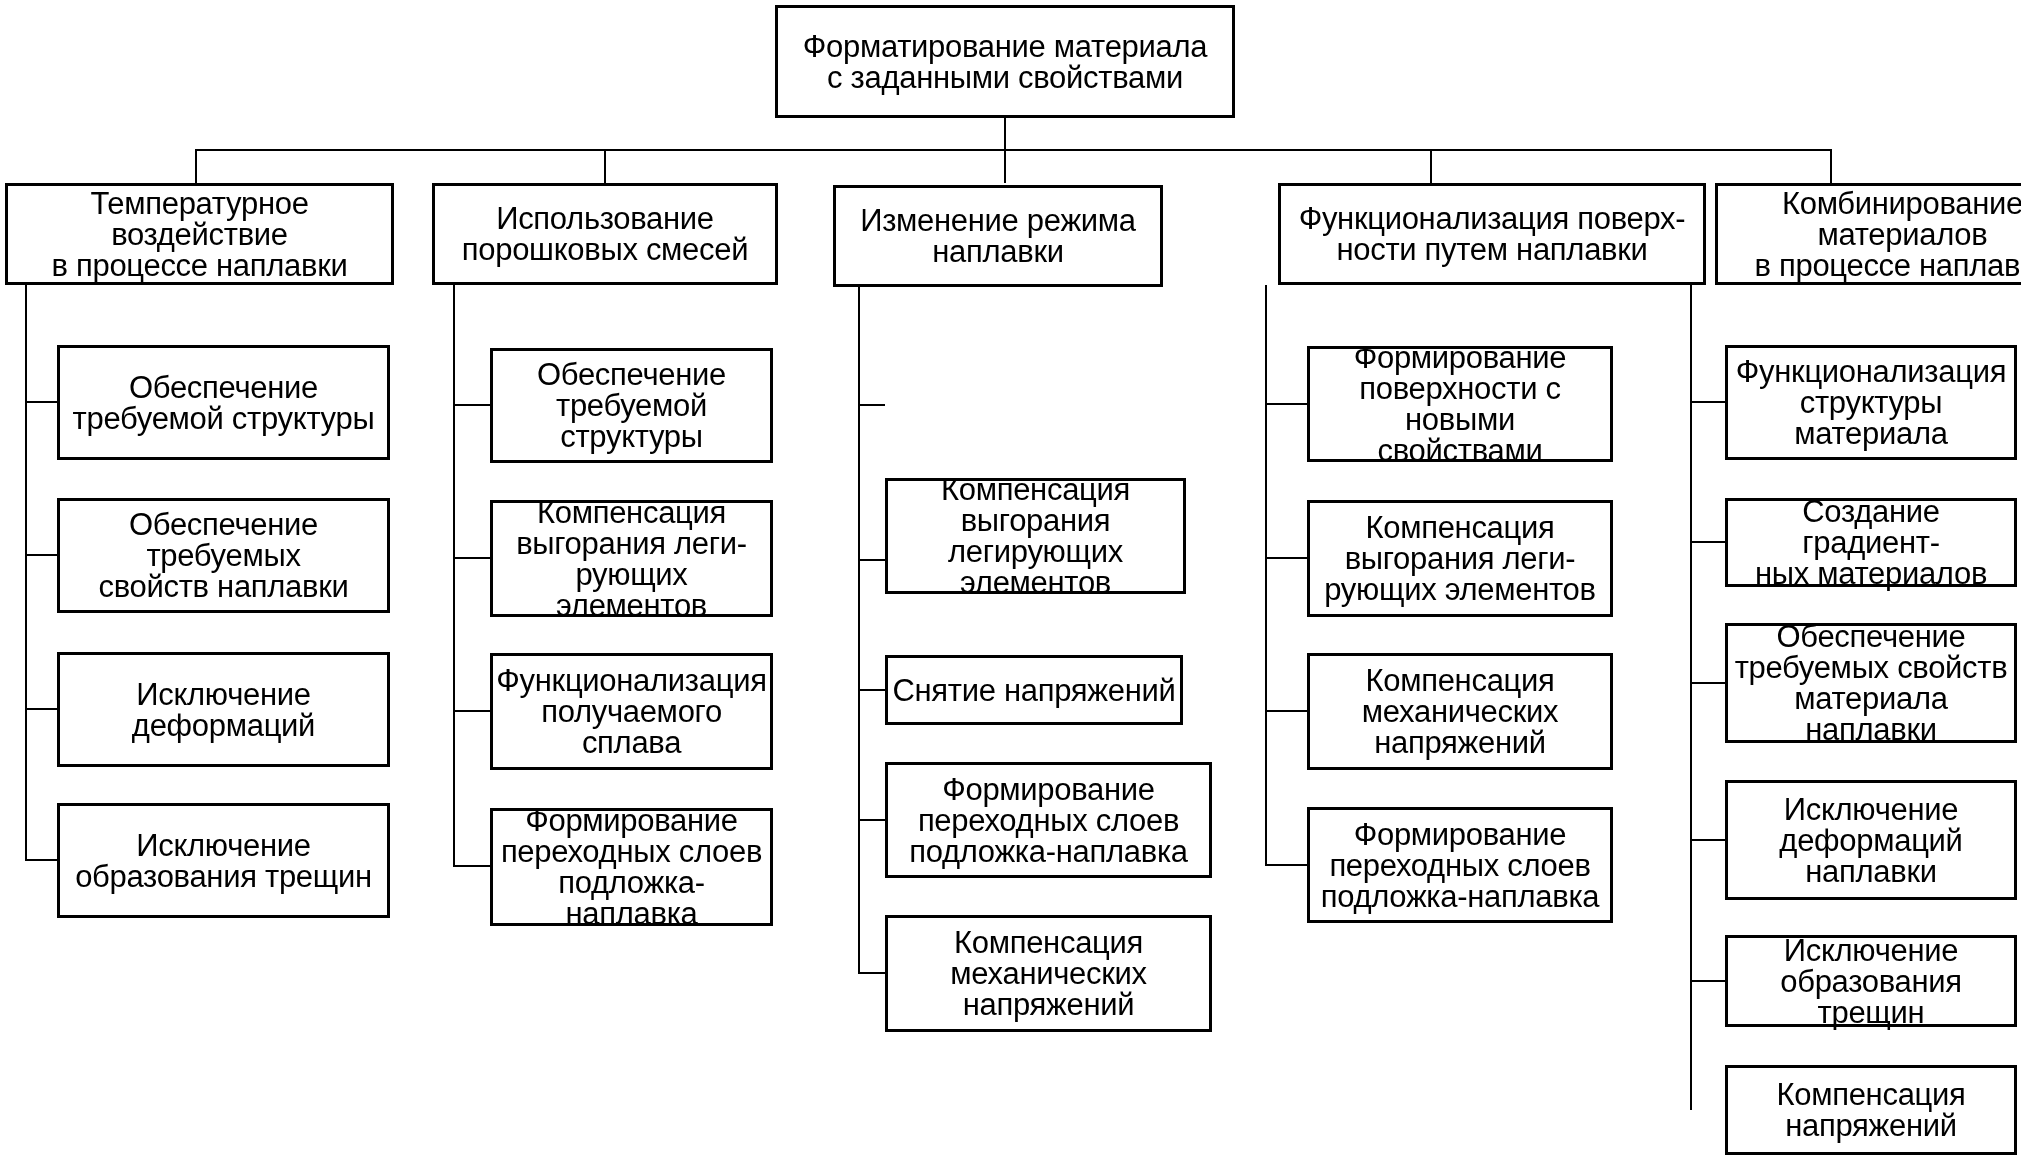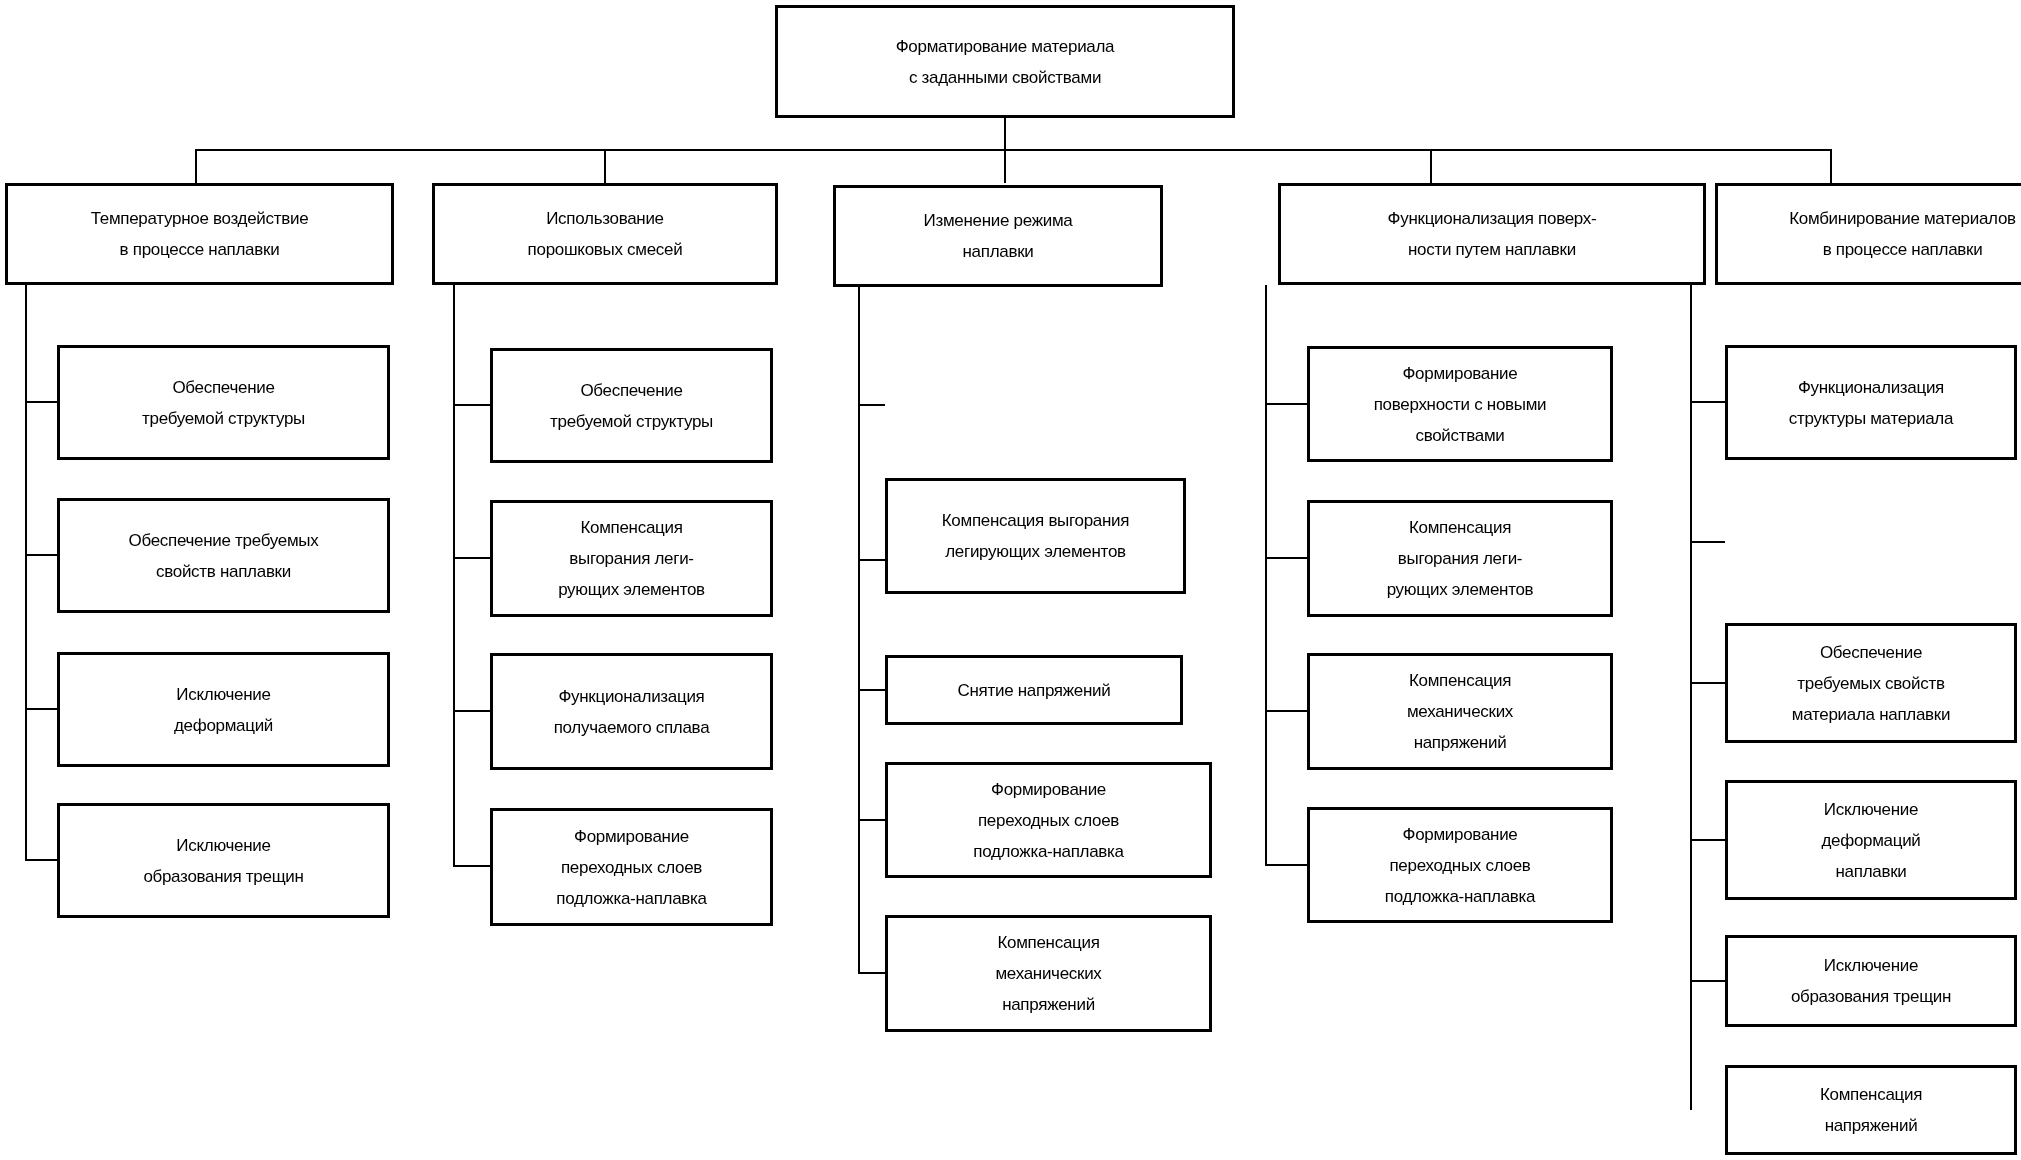--- a/index.html
+++ b/index.html
@@ -18,21 +18,21 @@
   .box {
     position: absolute;
     box-sizing: border-box;
     border: 3px solid #000000;
     background: #ffffff;
     display: flex;
     align-items: center;
     justify-content: center;
     text-align: center;
     white-space: pre-line;
-    font-size: 17px;
+    font-size: 31px;
     line-height: 31px;
     letter-spacing: -0.3px;
     padding: 2px 4px;
   }
   .ln {
     position: absolute;
     background: #000000;
   }
 </style>
 </head>
@@ -132,20 +132,22 @@
 
   <div class="ln" style="left:1690px;top:285px;width:2px;height:825px"></div>
   <div class="ln" style="left:1690px;top:401px;width:35px;height:2px"></div>
   <div class="ln" style="left:1690px;top:541px;width:35px;height:2px"></div>
   <div class="ln" style="left:1690px;top:682px;width:35px;height:2px"></div>
   <div class="ln" style="left:1690px;top:839px;width:35px;height:2px"></div>
   <div class="ln" style="left:1690px;top:980px;width:35px;height:2px"></div>
 
   <div class="box" style="left:1725px;top:345px;width:292px;height:115px">Функционализация
 структуры материала</div>
+  <div class="box" style="left:1725px;top:498px;width:292px;height:89px">Создание градиент-
+ных материалов</div>
   <div class="box" style="left:1725px;top:623px;width:292px;height:120px">Обеспечение
 требуемых свойств
 материала наплавки</div>
   <div class="box" style="left:1725px;top:780px;width:292px;height:120px">Исключение
 деформаций
 наплавки</div>
   <div class="box" style="left:1725px;top:935px;width:292px;height:92px">Исключение
 образования трещин</div>
   <div class="box" style="left:1725px;top:1065px;width:292px;height:90px">Компенсация
 напряжений</div>

